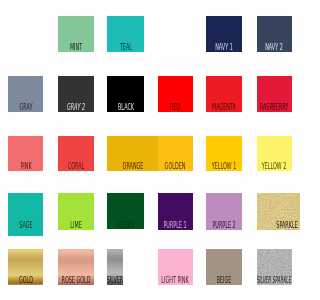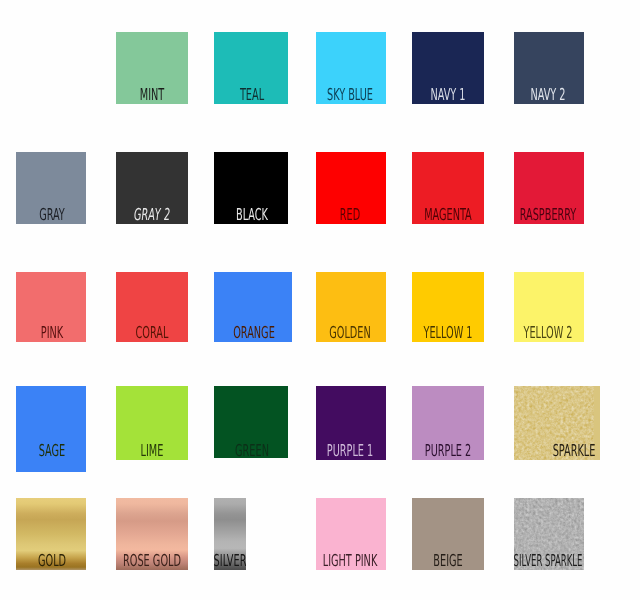--- a/index.html
+++ b/index.html
@@ -36,34 +36,31 @@
       #a2a2a2 46%, #b4b4b4 60%, #b7b7b7 70%,
       #8b8b8b 82%, #6d6d6d 90%, #545454 97%, #4c4c4c 100%);
   }
   .fill-rose-metal{
     background:linear-gradient(to bottom,
       #f1bba2 0%, #efb89f 8%, #dca48f 22%, #d69b87 32%,
       #e4a893 50%, #efb59c 64%, #f3b89f 72%,
       #d59484 83%, #bd8276 91%, #a5705f 98%, #9e6b5f 100%);
   }
   .fill-gold-sparkle{background:#d9c57e;padding-left:26px;}
-  .fill-silver-sparkle{background:#5eead4;}
+  .fill-silver-sparkle{background:#5eead4;font-style:italic;}
 </style>
 </head>
 <body style="background: rgb(254, 254, 254);">
 
 <div id="chart">
     <div class="swatch fill-solid" style="left: 58px; top: 16.2px; width: 35.6px; height: 35.4px; background: rgb(132, 200, 154);">
       <div class="label" style="color: rgb(26, 26, 26); top: 28.2px; transform: translateX(-50%) scaleX(0.66);">MINT</div>
     </div>
     <div class="swatch fill-solid" style="left: 107.4px; top: 16.2px; width: 36.3px; height: 35.4px; background: rgb(29, 188, 183);">
       <div class="label" style="color: rgb(16, 47, 49); top: 28.2px; transform: translateX(-50%) scaleX(0.66);">TEAL</div>
-    </div>
-    <div class="swatch fill-solid" style="left: 157.6px; top: 16.2px; width: 35.6px; height: 35.4px; background: rgb(60, 210, 251);">
-      <div class="label" style="color: rgb(13, 63, 83); top: 28.2px; transform: translateX(-50%) scaleX(0.66);">SKY BLUE</div>
     </div>
     <div class="swatch fill-solid" style="left: 205.8px; top: 16.2px; width: 36.5px; height: 35.4px; background: rgb(26, 38, 84);">
       <div class="label" style="color: rgb(216, 220, 230); top: 28.2px; transform: translateX(-50%) scaleX(0.66);">NAVY 1</div>
     </div>
     <div class="swatch fill-solid" style="left: 256.6px; top: 16.2px; width: 35.6px; height: 35.4px; background: rgb(54, 68, 94);">
       <div class="label" style="color: rgb(223, 227, 234); top: 28.2px; transform: translateX(-50%) scaleX(0.66);">NAVY 2</div>
     </div>
     <div class="swatch fill-solid" style="left: 8.2px; top: 75.5px; width: 35.3px; height: 36.4px; background: rgb(125, 138, 155);">
       <div class="label" style="color: rgb(29, 32, 38); top: 28.9px; transform: translateX(-50%) scaleX(0.66);">GRAY</div>
     </div>
@@ -81,33 +78,33 @@
     </div>
     <div class="swatch fill-solid" style="left: 256.6px; top: 75.5px; width: 35.6px; height: 36.4px; background: rgb(227, 25, 55);">
       <div class="label" style="color: rgb(74, 2, 16); top: 28.9px; transform: translateX(-50%) scaleX(0.66);">RASPBERRY</div>
     </div>
     <div class="swatch fill-solid" style="left: 8.2px; top: 135.5px; width: 35.3px; height: 35.8px; background: rgb(242, 109, 109);">
       <div class="label" style="color: rgb(87, 16, 15); top: 27.9px; transform: translateX(-50%) scaleX(0.66);">PINK</div>
     </div>
     <div class="swatch fill-solid" style="left: 58px; top: 135.5px; width: 35.6px; height: 35.8px; background: #ef4444;">
       <div class="label" style="color: rgb(85, 20, 5); top: 27.9px; transform: translateX(-50%) scaleX(0.66);">CORAL</div>
     </div>
-    <div class="swatch fill-solid" style="left: 107.4px; top: 135.5px; width: 39px; height: 35.8px; background: #3b82f6;">
+    <div class="swatch fill-solid" style="left: 107.4px; top: 135.5px; width: 39px; height: 35.8px; background: #eab308; padding-left: 12px;">
       <div class="label" style="color: rgb(77, 28, 0); top: 27.9px; transform: translateX(-50%) scaleX(0.66);">ORANGE</div>
     </div>
     <div class="swatch fill-solid" style="left: 157.6px; top: 135.5px; width: 35.6px; height: 35.8px; background: rgb(253, 190, 18);">
       <div class="label" style="color: rgb(75, 54, 0); top: 27.9px; transform: translateX(-50%) scaleX(0.66);">GOLDEN</div>
     </div>
     <div class="swatch fill-solid" style="left: 205.8px; top: 135.5px; width: 36.5px; height: 35.8px; background: rgb(255, 203, 0);">
       <div class="label" style="color: rgb(67, 53, 0); top: 27.9px; transform: translateX(-50%) scaleX(0.66);">YELLOW 1</div>
     </div>
     <div class="swatch fill-solid" style="left: 256.6px; top: 135.5px; width: 35.6px; height: 35.8px; background: rgb(252, 243, 105);">
       <div class="label" style="color: rgb(74, 70, 18); top: 27.9px; transform: translateX(-50%) scaleX(0.66);">YELLOW 2</div>
     </div>
-    <div class="swatch fill-solid" style="left: 8.2px; top: 193.3px; width: 35.3px; height: 43px; background: #3b82f6;">
+    <div class="swatch fill-solid" style="left: 8.2px; top: 193.3px; width: 35.3px; height: 43px; background: #14b8a6;">
       <div class="label" style="color: rgb(31, 47, 8); top: 29.1px; transform: translateX(-50%) scaleX(0.66);">SAGE</div>
     </div>
     <div class="swatch fill-solid" style="left: 58px; top: 193.3px; width: 35.6px; height: 36.5px; background: rgb(164, 226, 57);">
       <div class="label" style="color: rgb(38, 56, 10); top: 29.1px; transform: translateX(-50%) scaleX(0.66);">LIME</div>
     </div>
     <div class="swatch fill-solid" style="left: 107.4px; top: 193.3px; width: 36.3px; height: 36px; background: rgb(3, 83, 34);">
       <div class="label" style="color: rgb(12, 47, 24); top: 29.1px; transform: translateX(-50%) scaleX(0.66);">GREEN</div>
     </div>
     <div class="swatch fill-solid" style="left: 157.6px; top: 193.3px; width: 35.6px; height: 36.5px; background: rgb(67, 12, 96);">
       <div class="label" style="color: rgb(207, 186, 217); top: 29.1px; transform: translateX(-50%) scaleX(0.66);">PURPLE 1</div>

